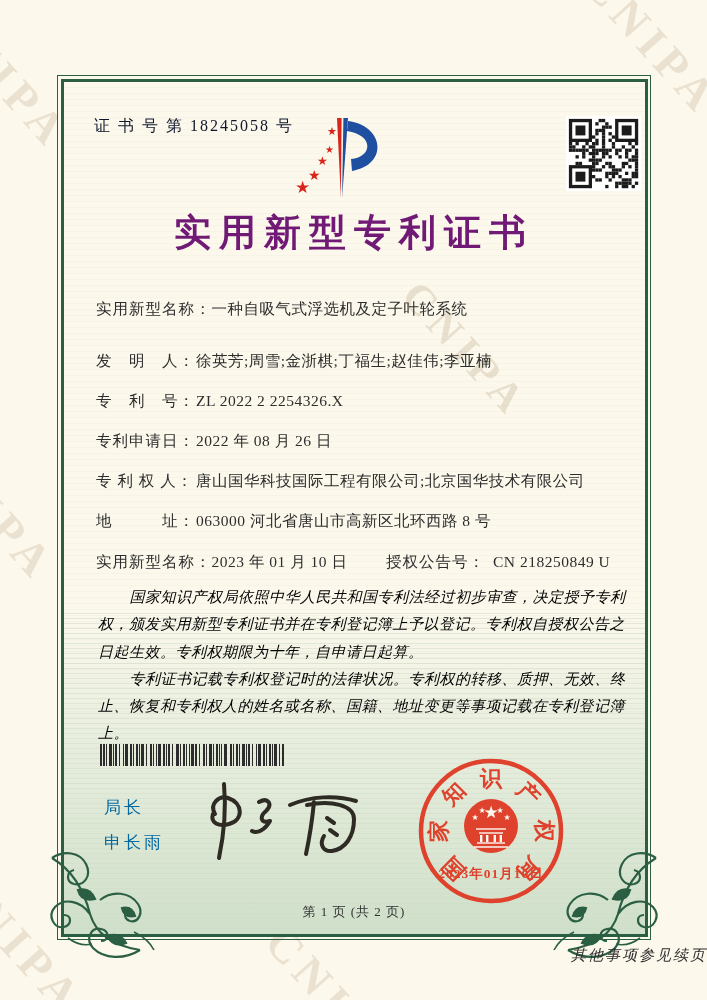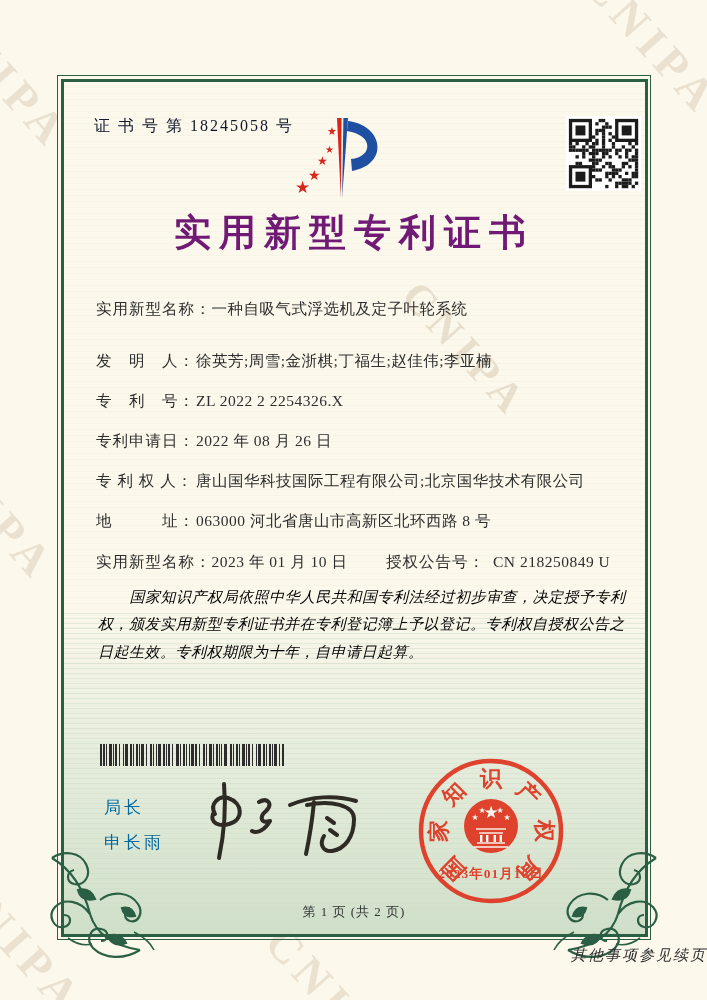--- a/index.html
+++ b/index.html
@@ -341,20 +341,21 @@
   </div>
   <div class="row" style="top:476px">
     <span class="lbl">实用新型名称：</span><span class="val">2023 年 01 月 10 日</span>
     <span class="grant-no-pair">
       <span class="lbl" style="min-width:0;margin-right:8px">授权公告号：</span><span class="val">CN 218250849 U</span>
     </span>
   </div>
 
   <div class="legal">
     <p>国家知识产权局依照中华人民共和国专利法经过初步审查，决定授予专利权，颁发实用新型专利证书并在专利登记簿上予以登记。专利权自授权公告之日起生效。专利权期限为十年，自申请日起算。</p>
+    <p>专利证书记载专利权登记时的法律状况。专利权的转移、质押、无效、终止、恢复和专利权人的姓名或名称、国籍、地址变更等事项记载在专利登记簿上。</p>
   </div>
 
   <svg class="barcode" id="barcode-svg" viewBox="0 0 186 22" preserveAspectRatio="none">
       <rect x="0" y="0" width="2" height="22" fill="#2c2c2c"></rect>
       <rect x="3" y="0" width="2" height="22" fill="#2c2c2c"></rect>
       <rect x="6" y="0" width="1" height="22" fill="#2c2c2c"></rect>
       <rect x="9" y="0" width="3" height="22" fill="#2c2c2c"></rect>
       <rect x="13" y="0" width="1" height="22" fill="#2c2c2c"></rect>
       <rect x="15" y="0" width="2" height="22" fill="#2c2c2c"></rect>
       <rect x="19" y="0" width="1" height="22" fill="#2c2c2c"></rect>

